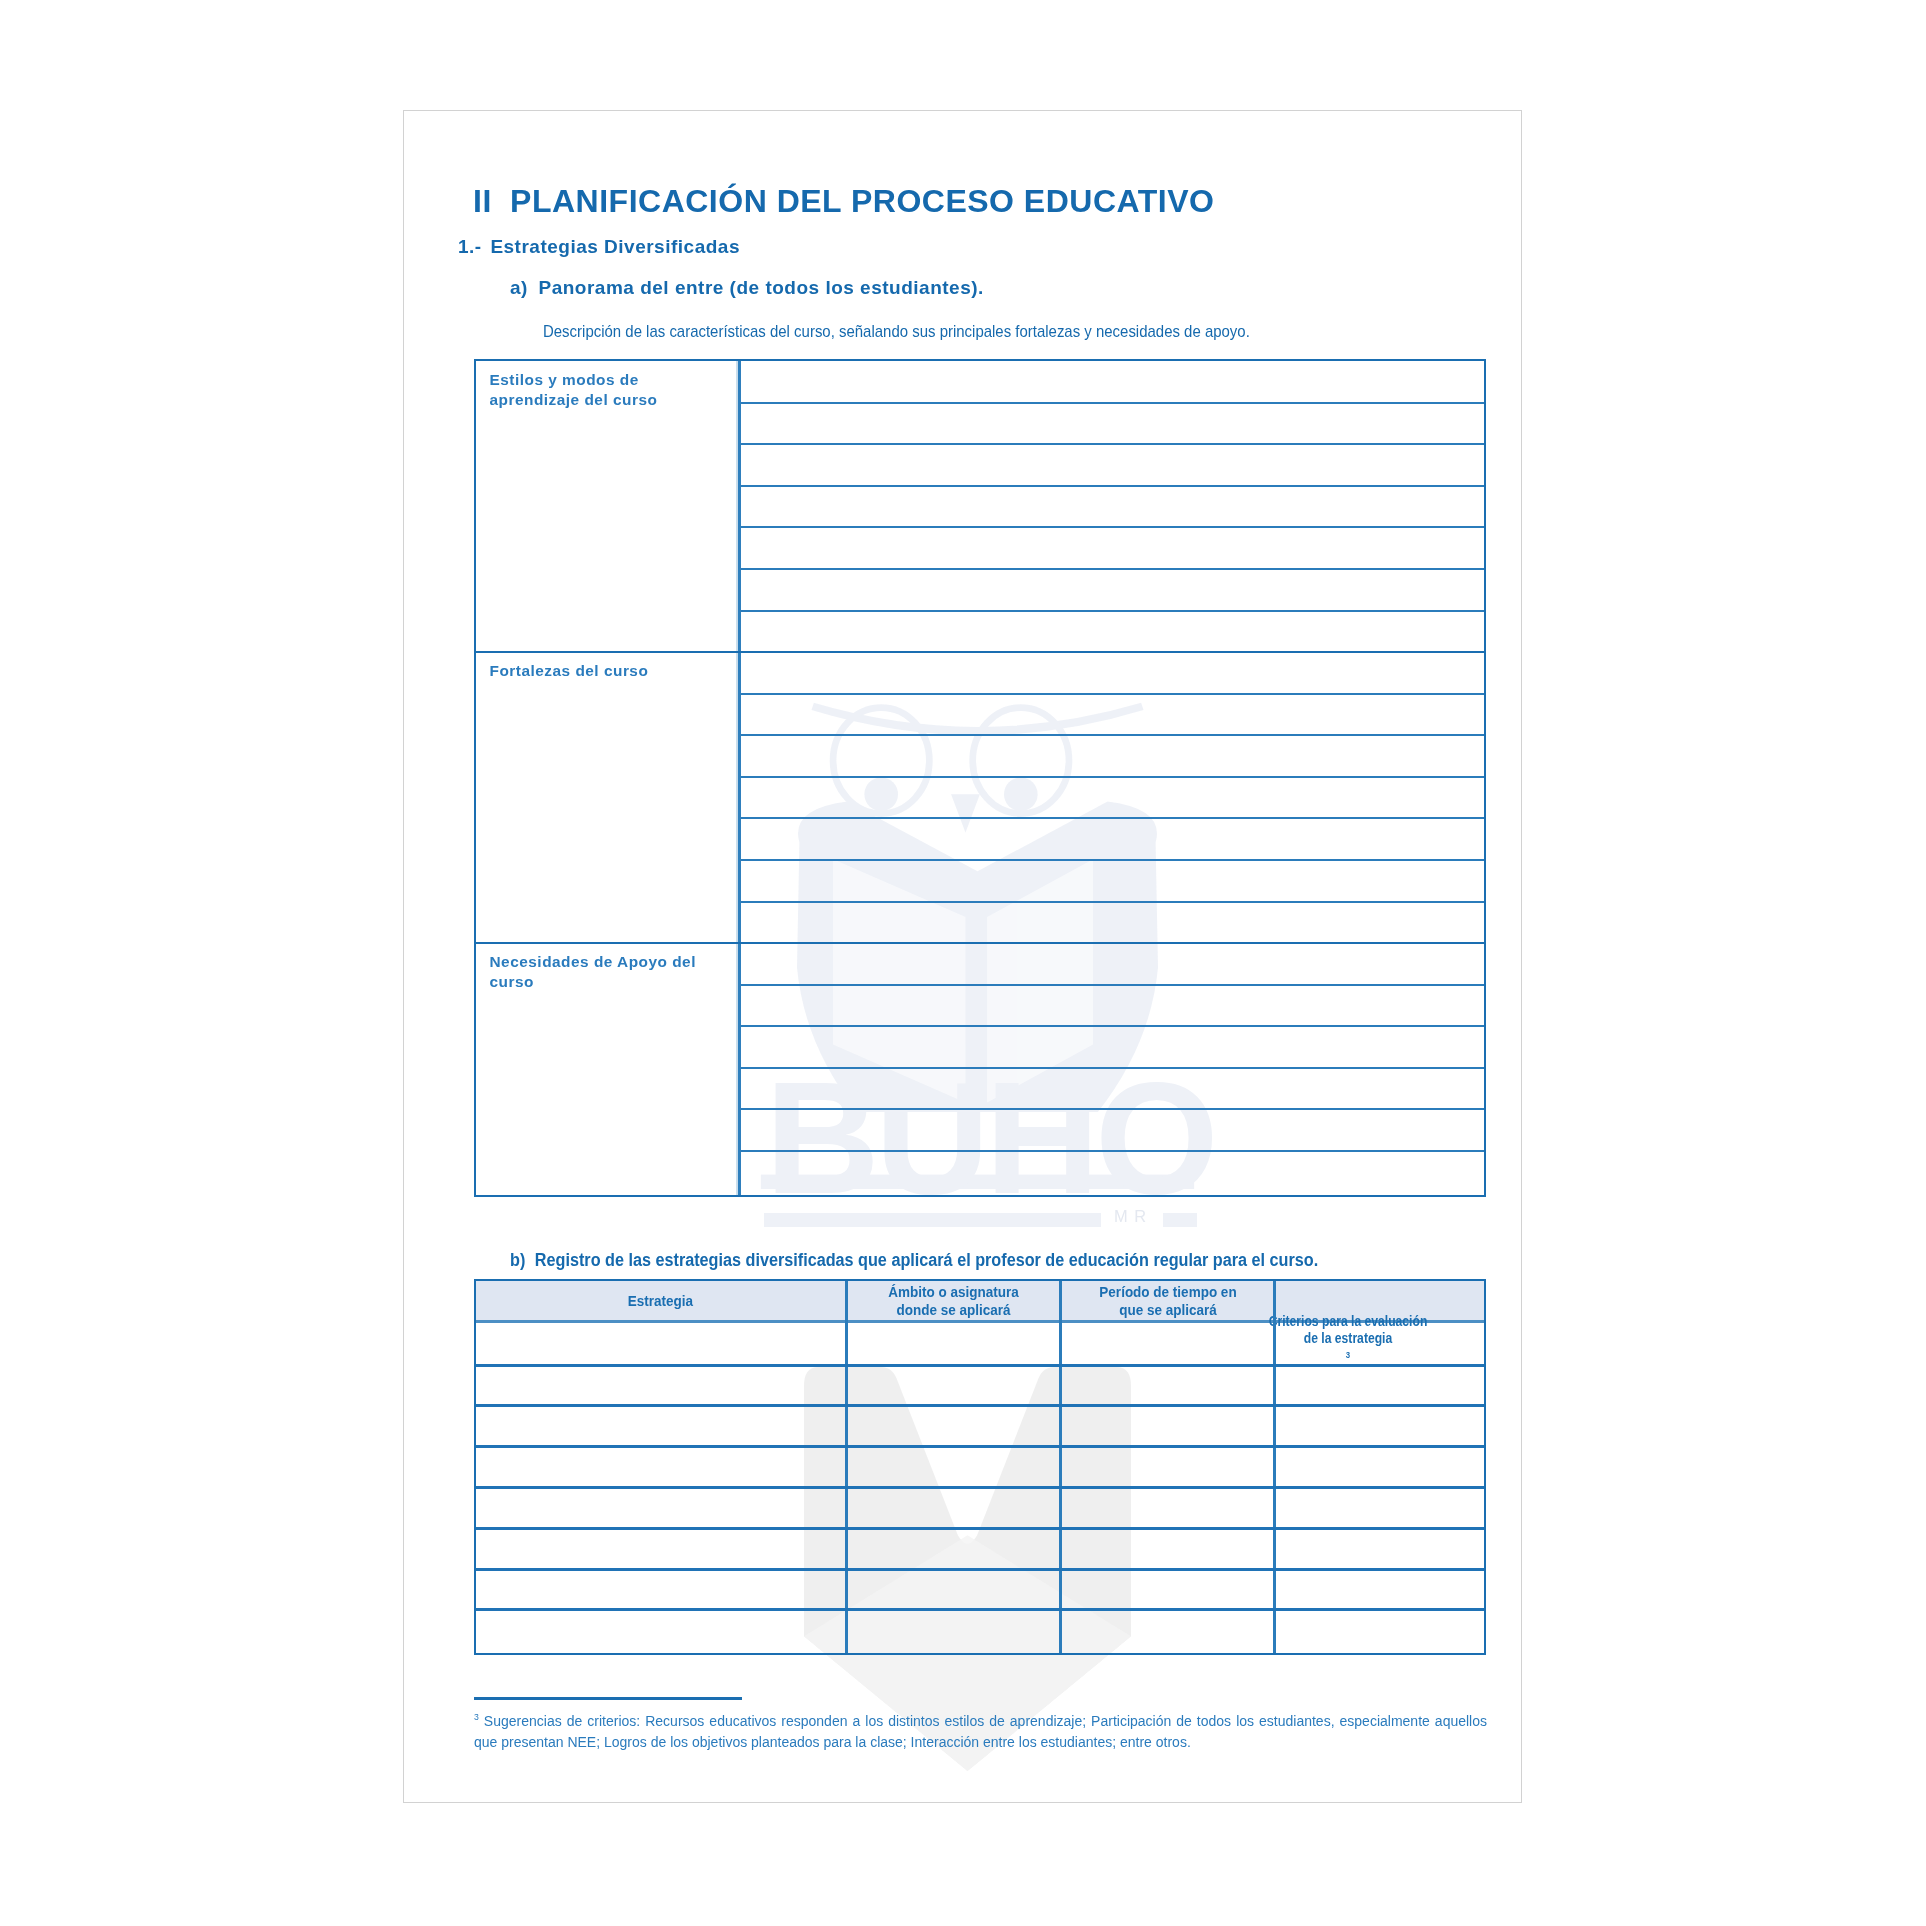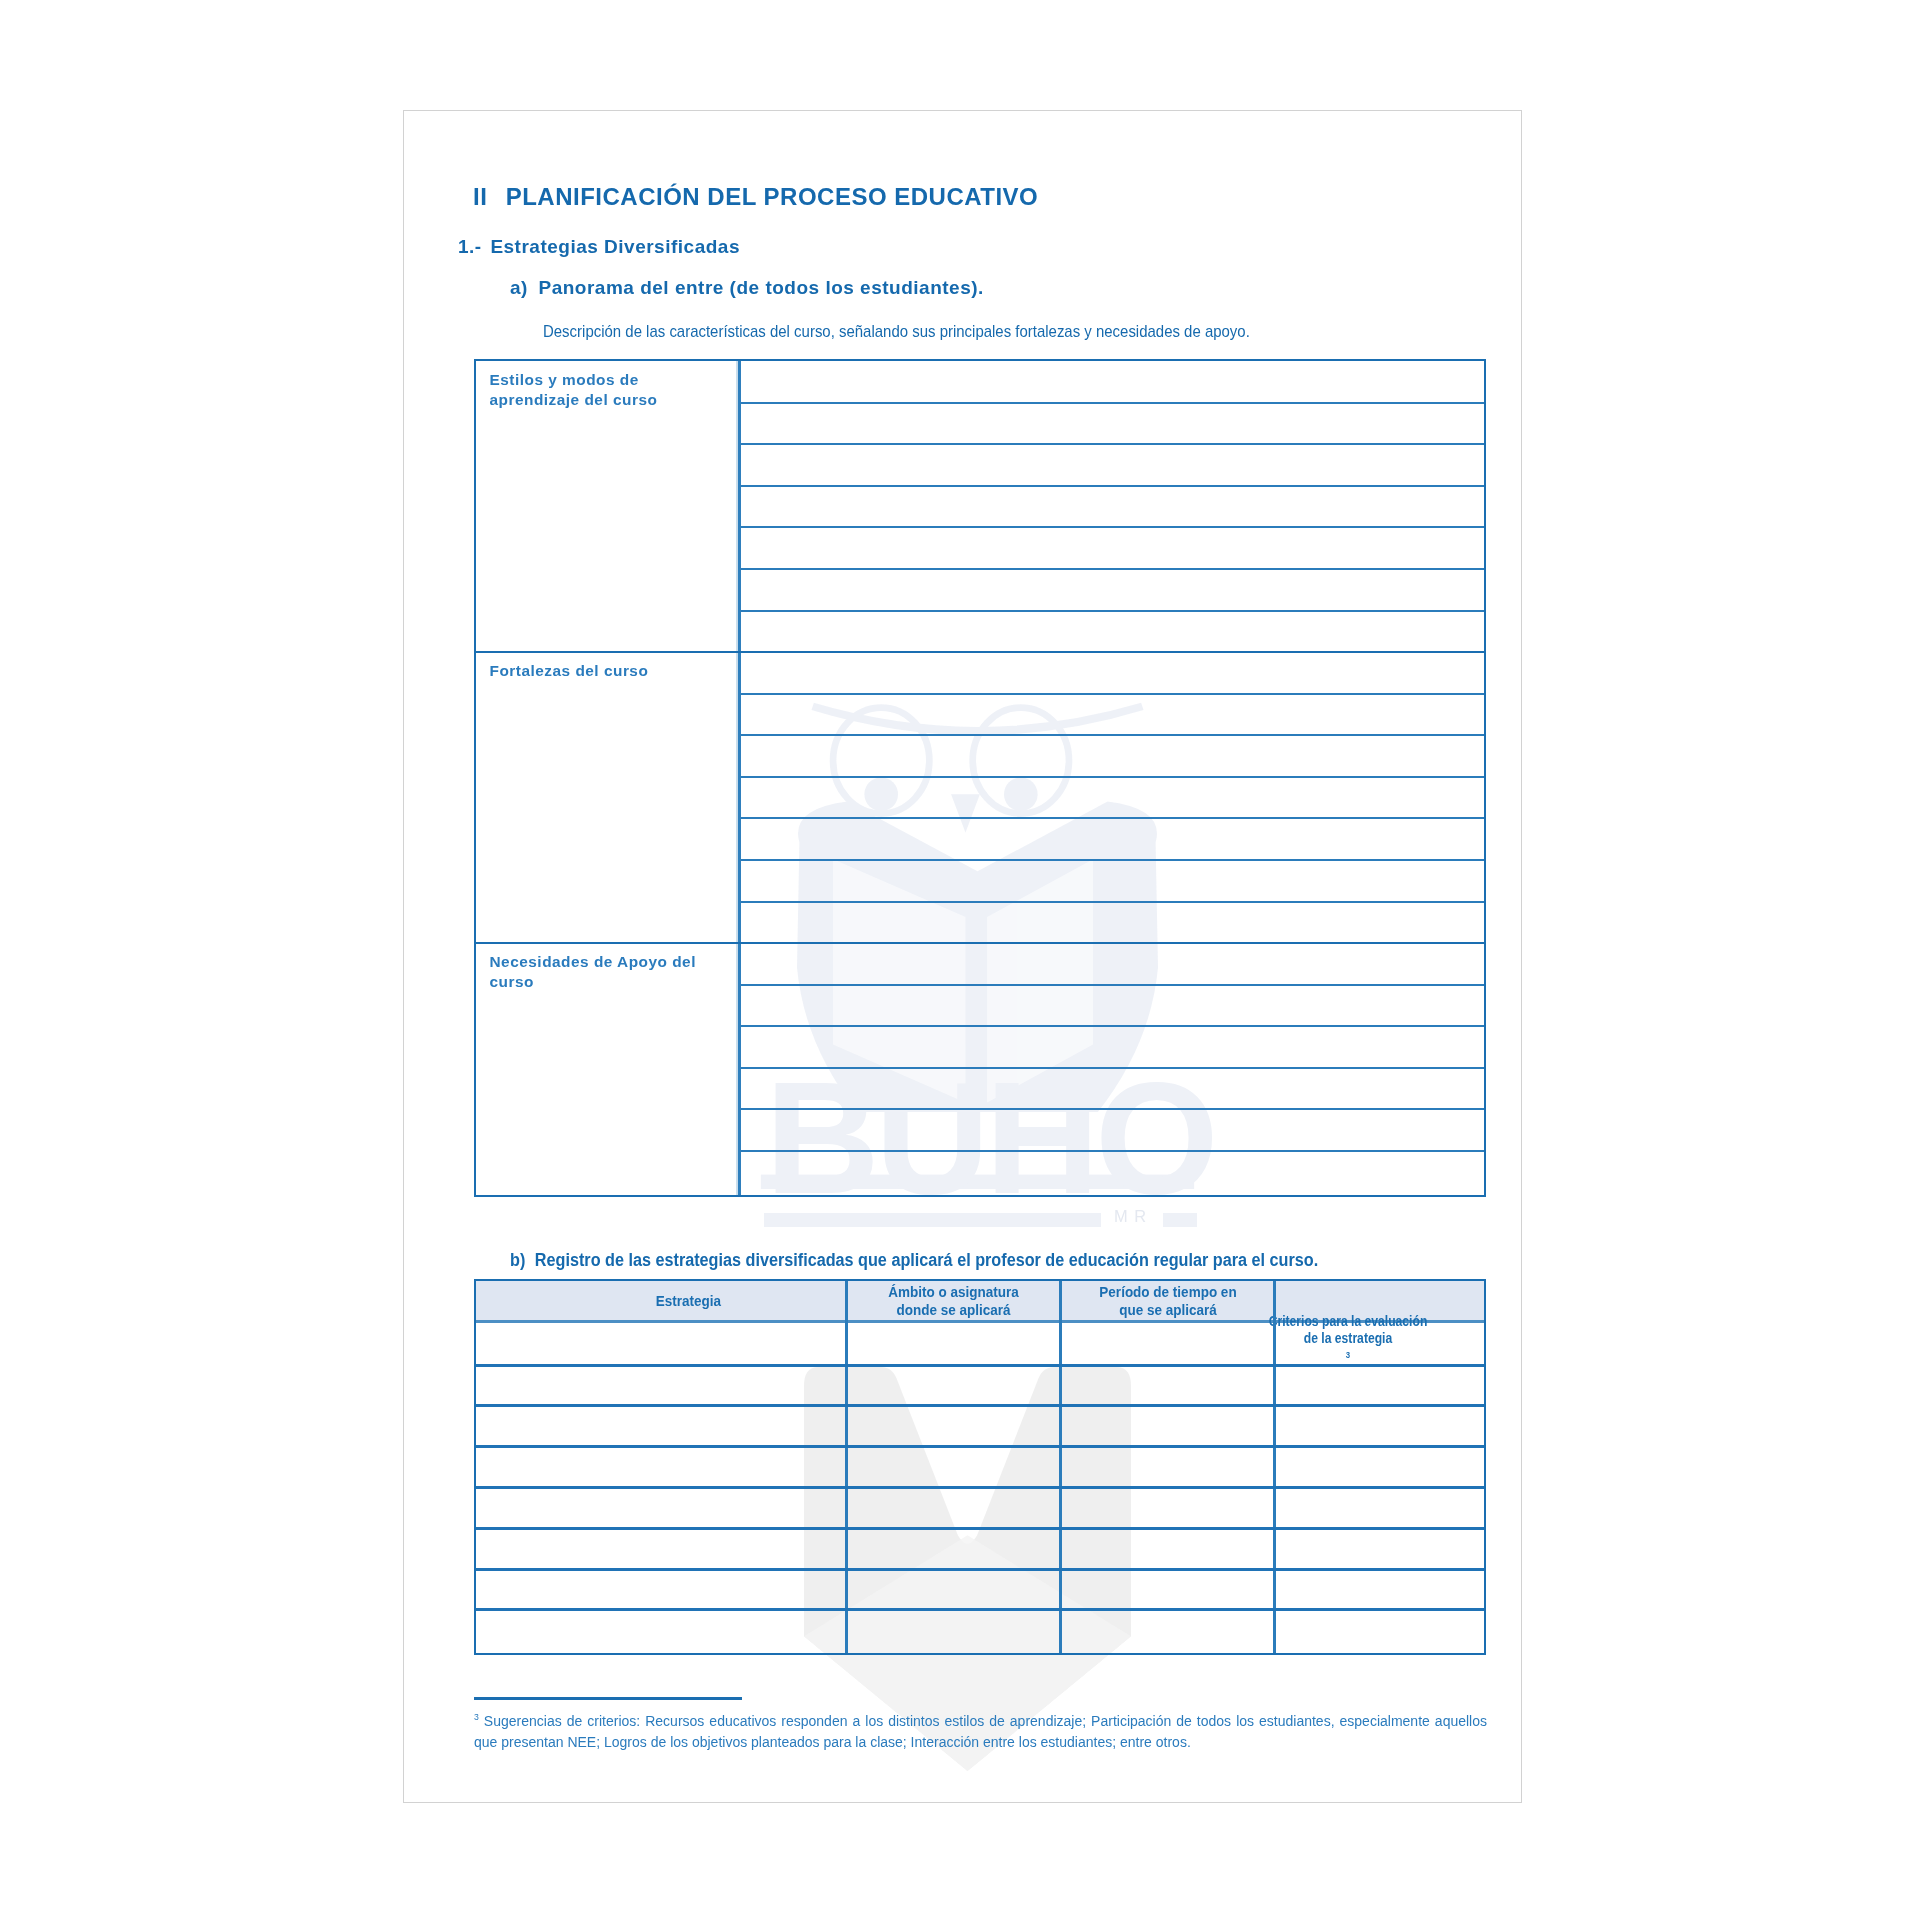--- a/index.html
+++ b/index.html
@@ -1,21 +1,21 @@
 <!DOCTYPE html>
 <html style="font-size:7.7px"><head>
 <meta charset="utf-8">
 <style>
   html, body { margin: 0; padding: 0; background: #ffffff; }
   body { width: 1926px; height: 1926px; position: relative; overflow: hidden;
          font-family: "Liberation Sans", sans-serif; color: #1569ad; }
   .page { position: absolute; left: 403px; top: 110px; width: 1119px; height: 1693px;
           border: 1.4px solid #d2d2d2; box-sizing: border-box; background: #fff; }
   .abs { position: absolute; white-space: nowrap; }
-  .title { left: 473px; top: 183px; font-size: 24px; font-weight: bold; letter-spacing: 0.5px; }
+  .title { left: 473px; top: 183px; font-size: 32px; font-weight: bold; letter-spacing: 0.5px; }
   .title .num { margin-right: 18.3px; }
   .sec1 { left: 458px; top: 236px; font-size: 19px; font-weight: bold; letter-spacing: 0.5px; }
   .sec1 .num { margin-right: 8.7px; }
   .suba { left: 510px; top: 277px; font-size: 19px; font-weight: bold; letter-spacing: 0.5px; }
   .suba .num, .subb .num { margin-right: 10.6px; }
   .desc { left: 543px; top: 322px; font-size: 17px; transform-origin: left top; transform: scaleX(0.88); }
   .subb { left: 510px; top: 1250px; font-size: 18px; font-weight: bold; transform-origin: left top; transform: scaleX(0.9); }
 
   
   .t1 { position: absolute; left: 474px; top: 359px; width: 1012px; height: 838px;
@@ -146,21 +146,21 @@
       <div class="line" style="top: 207px;"></div>
     </div>
   </div>
 
 <div class="abs subb">
   <span class="num">b)</span><span>Registro de las estrategias diversificadas que aplicará el profesor de educación regular para el curso.</span>
 </div>
 
 <div class="t2">
   <div class="head">
-    <div class="hcell" style="left:0; width:369px;padding-left:28px;">
+    <div class="hcell" style="left:0; width:369px;">
       <span>Estrategia</span>
     </div>
     <div class="hcell" style="left:372px; width:211px;">
       <span style="width:159px; white-space:normal;">Ámbito o asignatura donde se aplicará</span>
     </div>
     <div class="hcell" style="left:586px; width:211px;align-items:center;">
       <span style="width:154px; white-space:normal;">Período de tiempo en que se aplicará</span>
     </div>
     <div class="hcell" style="left:768px; width:207px;margin-top:39px;">
       <span style="width:202px; white-space:normal;"><span>Criterios para la evaluación de la estrategia</span><sup style="font-size:8.7px;">3</sup></span>

